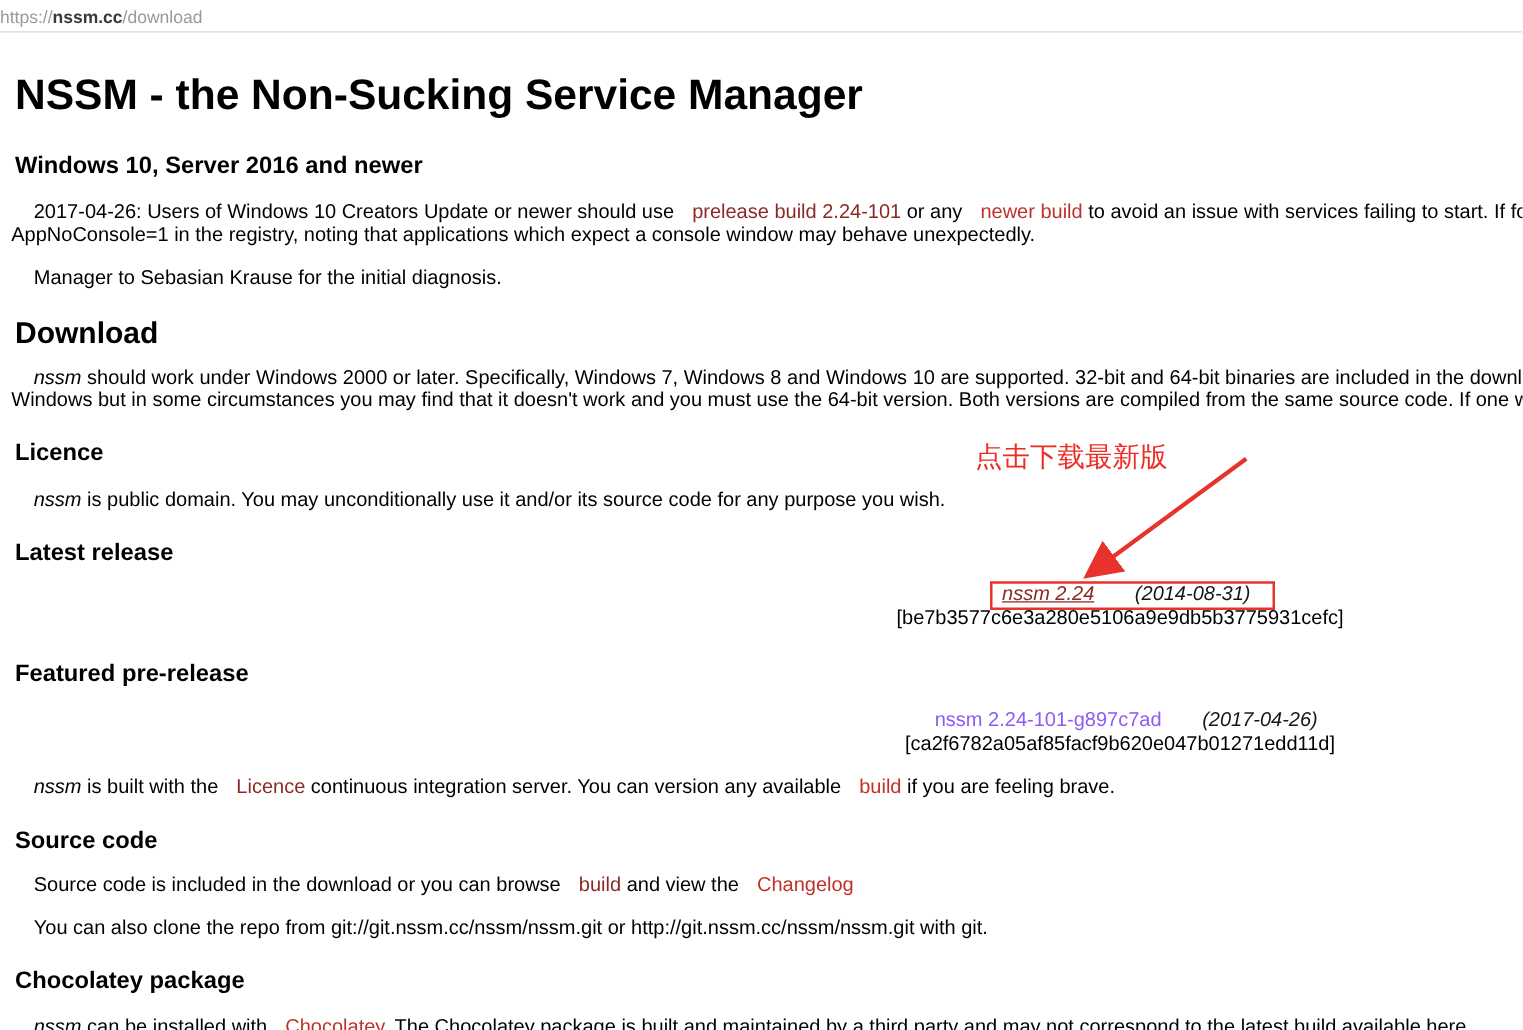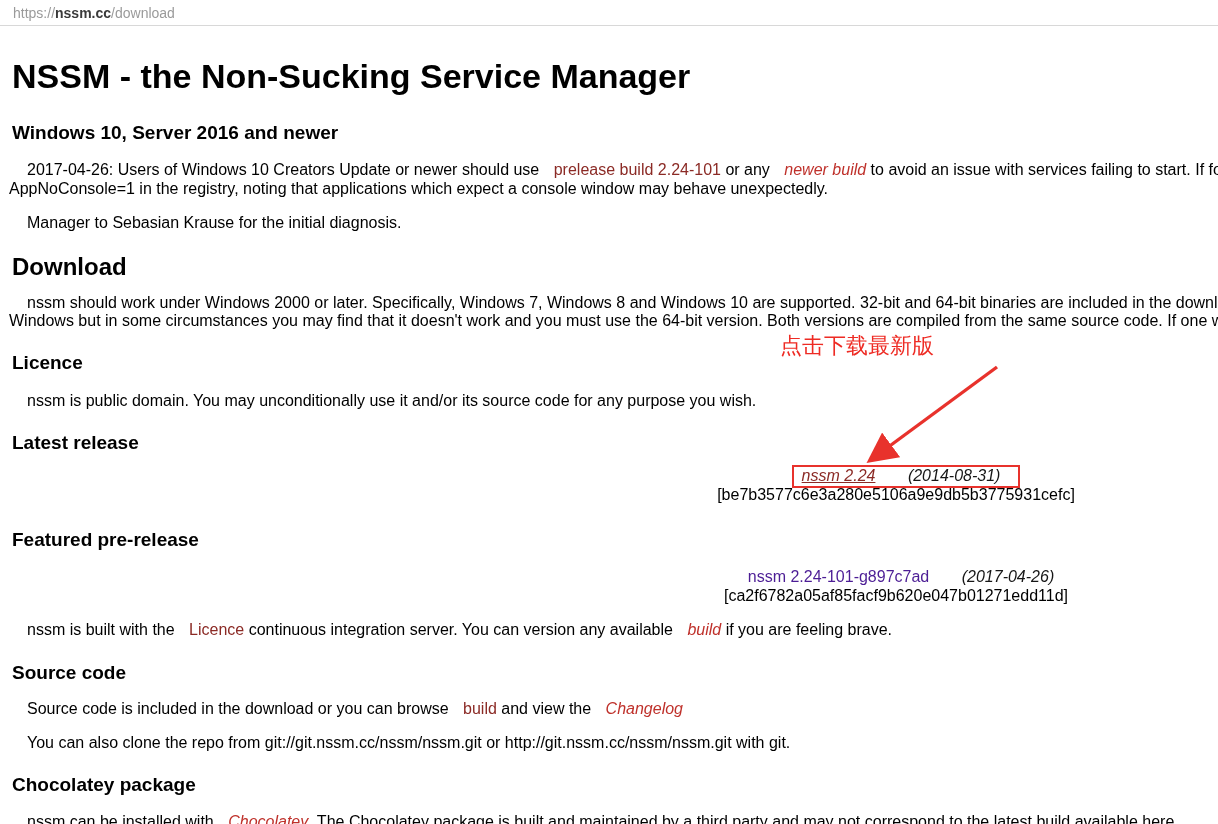--- a/index.html
+++ b/index.html
@@ -3,44 +3,44 @@
 <meta charset="utf-8">
 <style>
   html,body{margin:0;padding:0;}
   body{
     width:1218px;height:824px;overflow:hidden;position:relative;
     background:#fff;color:#000;
     font-family:"Liberation Sans",sans-serif;
   }
   
   .urlbar{height:25px;border-bottom:1px solid #d8d8d8;display:flex;align-items:center;
-          padding-left:13px;font-size:14px;background:#fff;}
+          font-size:14px;background:#fff;}
   .u-dim{color:#9a9a9a;}
   .u-host{color:#3a3a3a;font-weight:bold;}
   
   .page{width:1795px;padding-left:9px;}
   h1,h2,h3{margin:0;font-weight:bold;}
   h1{font-size:34px;line-height:40px;margin-left:3px;}
   h2{font-size:24px;line-height:28px;margin-left:3px;}
   h3{font-size:19px;line-height:22px;margin-left:3px;}
   .para{font-size:16px;line-height:18.5px;}
   .line{white-space:nowrap;}
   .ind{padding-left:18px;}
   a{text-decoration:none;cursor:pointer;padding-left:10px;}
-  .lk{color:#bf312b;font-style:italic;}          
+  .lk{color:#bf312b;}          
   .lkv{color:#8b2a25;}         
   .b{font-weight:normal;}
-  .i{}
+  .i{font-style:italic;}
   .release{width:1774px;text-align:center;font-size:16px;line-height:18.5px;}
   .latest-link{color:#8b2a25;text-decoration:underline;font-style:italic;}
-  .pre-link{color:#4c1d95;}
+  .pre-link{color:#8b5cf6;}
   .date{font-style:italic;color:#161616;margin-left:28px;}
   .hash{color:#000;}
   
-  .anno-label{position:absolute;left:780px;top:333px;font-size:22px;line-height:26px;
+  .anno-label{position:absolute;left:780px;top:353px;font-size:22px;line-height:26px;
               color:#ee2b24;white-space:nowrap;pointer-events:none;}
   .anno-arrow{position:absolute;left:840px;top:356px;pointer-events:none;}
   .anno-box{position:absolute;left:792px;top:465px;width:224px;height:19px;
             border:2px solid #e8322c;pointer-events:none;}
 </style>
 </head>
 <body>
 
 <div class="urlbar">
   <span><span class="u-dim">https://</span><span class="u-host">nssm.cc</span><span class="u-dim">/download</span></span>

